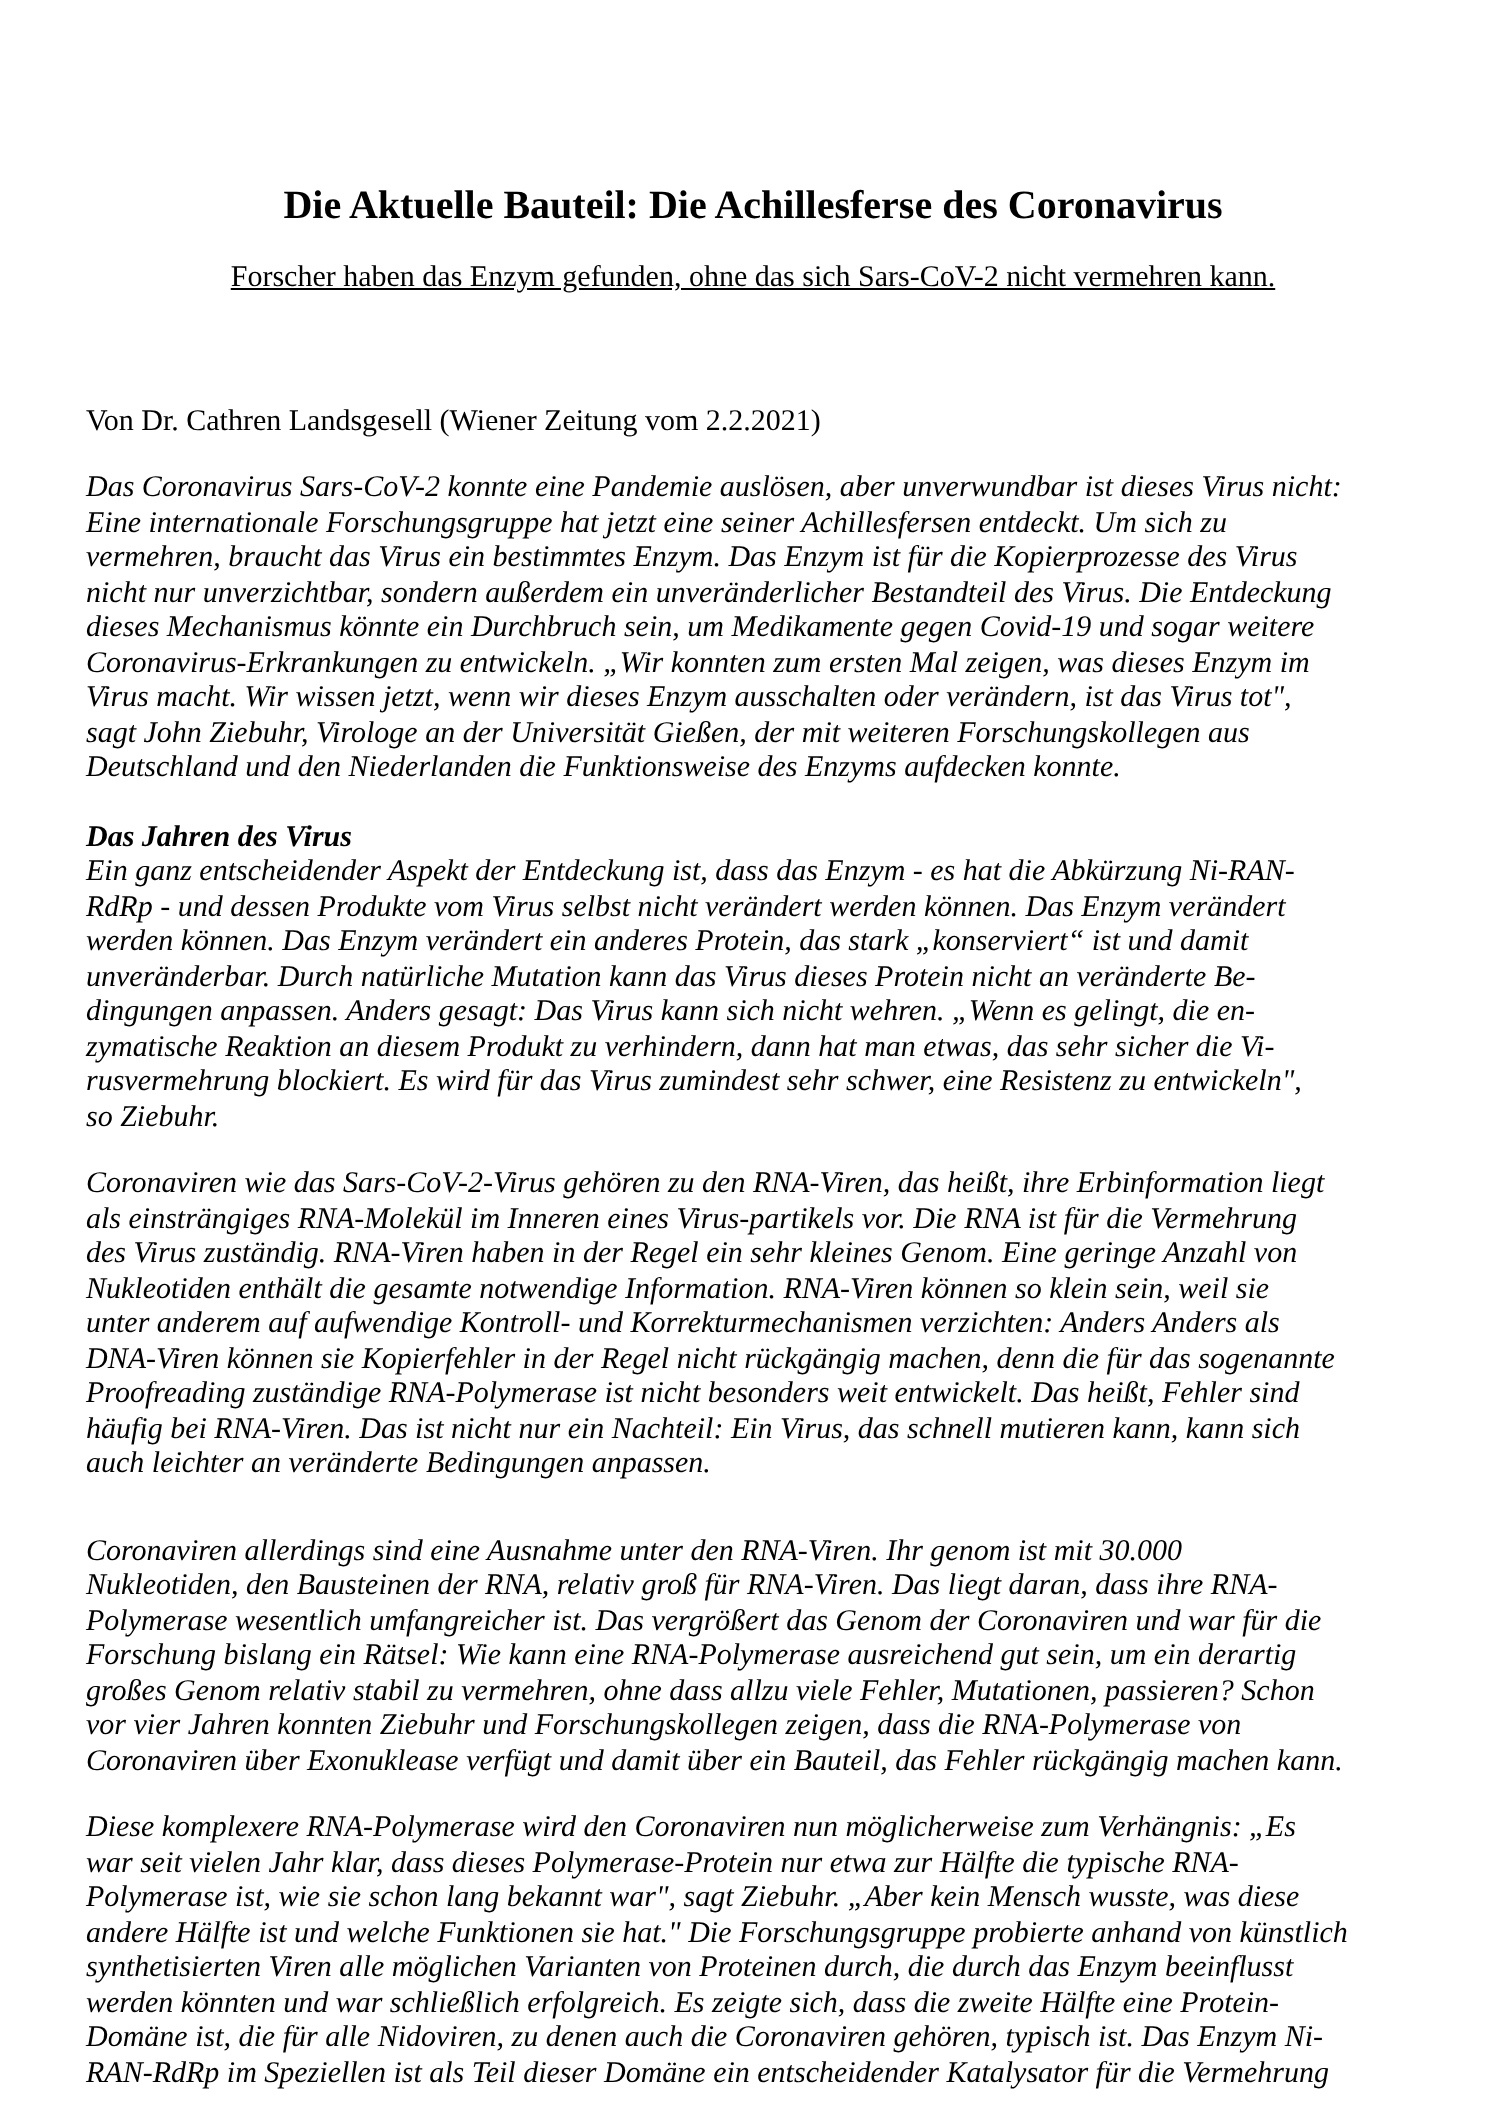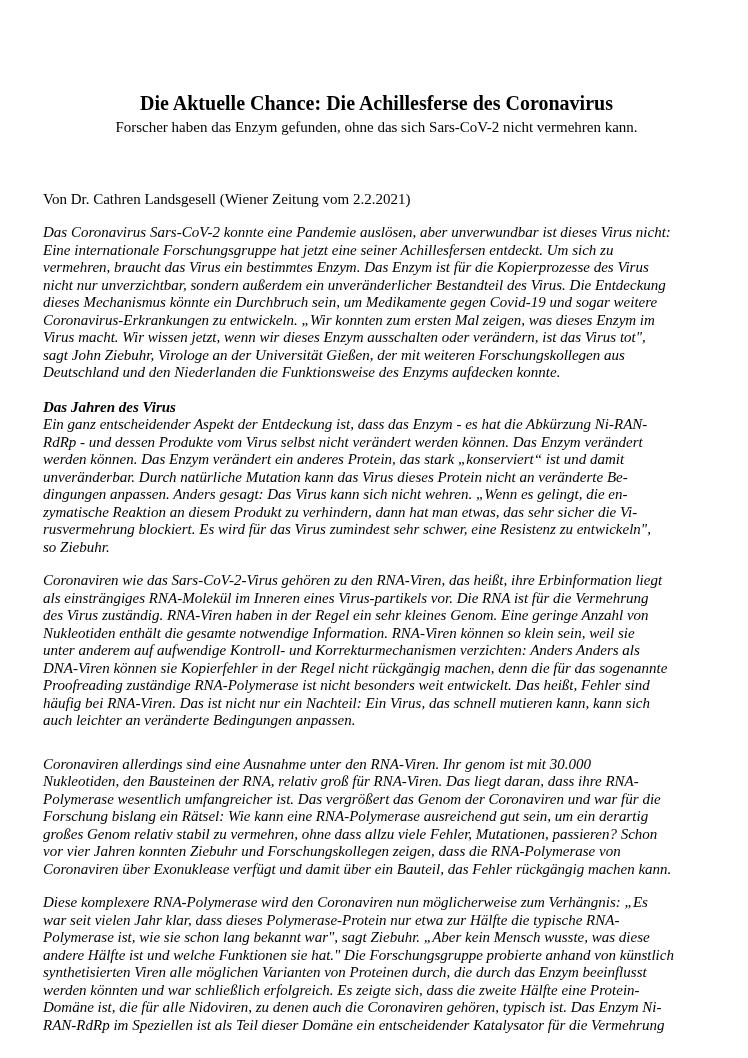--- a/index.html
+++ b/index.html
@@ -23,22 +23,23 @@
   .title {
     font-size: 20px;
     font-weight: bold;
     text-align: center;
     margin: 0;
     line-height: 23px;
     white-space: pre;
   }
   .subtitle {
     text-align: center;
-    margin: 4px;
+    margin: 16px;
     white-space: pre;
+    text-decoration: underline;
   }
   .byline {
     margin-top: 54px;
     white-space: pre;
   }
   .para {
     margin: 16px 0 0 0;
     white-space: pre;
     font-style: italic;
   }
@@ -52,21 +53,21 @@
     margin: 17px 0 0 0;
     line-height: 17.5px;
     white-space: pre;
   }
   .para.p4 { margin-top: 26px; }
 </style>
 </head>
 <body>
 
 <div class="page">
-  <h1 class="title">Die Aktuelle Chance: Die Achillesferse des Coronavirus</h1>
+  <h1 class="title">Die Aktuelle Bauteil: Die Achillesferse des Coronavirus</h1>
   <div class="subtitle">Forscher haben das Enzym gefunden, ohne das sich Sars-CoV-2 nicht vermehren kann.</div>
   <div class="byline">Von Dr. Cathren Landsgesell (Wiener Zeitung vom 2.2.2021)</div>
   <p class="para">Das Coronavirus Sars-CoV-2 konnte eine Pandemie auslösen, aber unverwundbar ist dieses Virus nicht:
 Eine internationale Forschungsgruppe hat jetzt eine seiner Achillesfersen entdeckt. Um sich zu
 vermehren, braucht das Virus ein bestimmtes Enzym. Das Enzym ist für die Kopierprozesse des Virus
 nicht nur unverzichtbar, sondern außerdem ein unveränderlicher Bestandteil des Virus. Die Entdeckung
 dieses Mechanismus könnte ein Durchbruch sein, um Medikamente gegen Covid-19 und sogar weitere
 Coronavirus-Erkrankungen zu entwickeln. „Wir konnten zum ersten Mal zeigen, was dieses Enzym im
 Virus macht. Wir wissen jetzt, wenn wir dieses Enzym ausschalten oder verändern, ist das Virus tot",
 sagt John Ziebuhr, Virologe an der Universität Gießen, der mit weiteren Forschungskollegen aus

